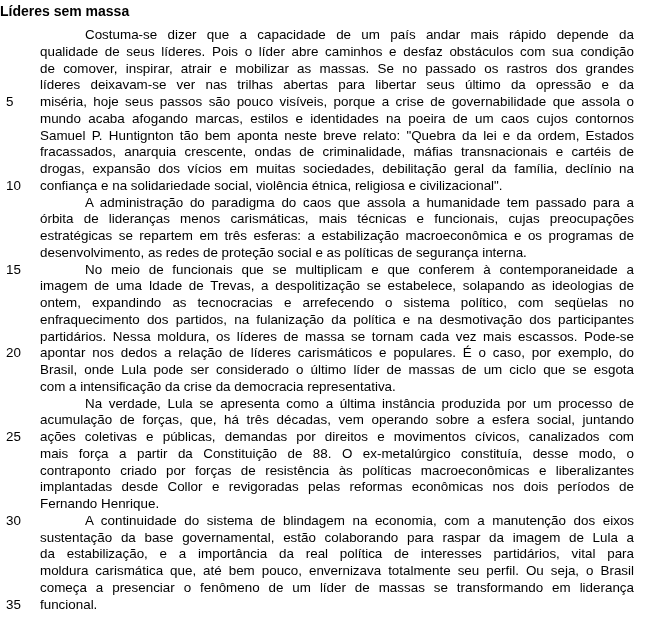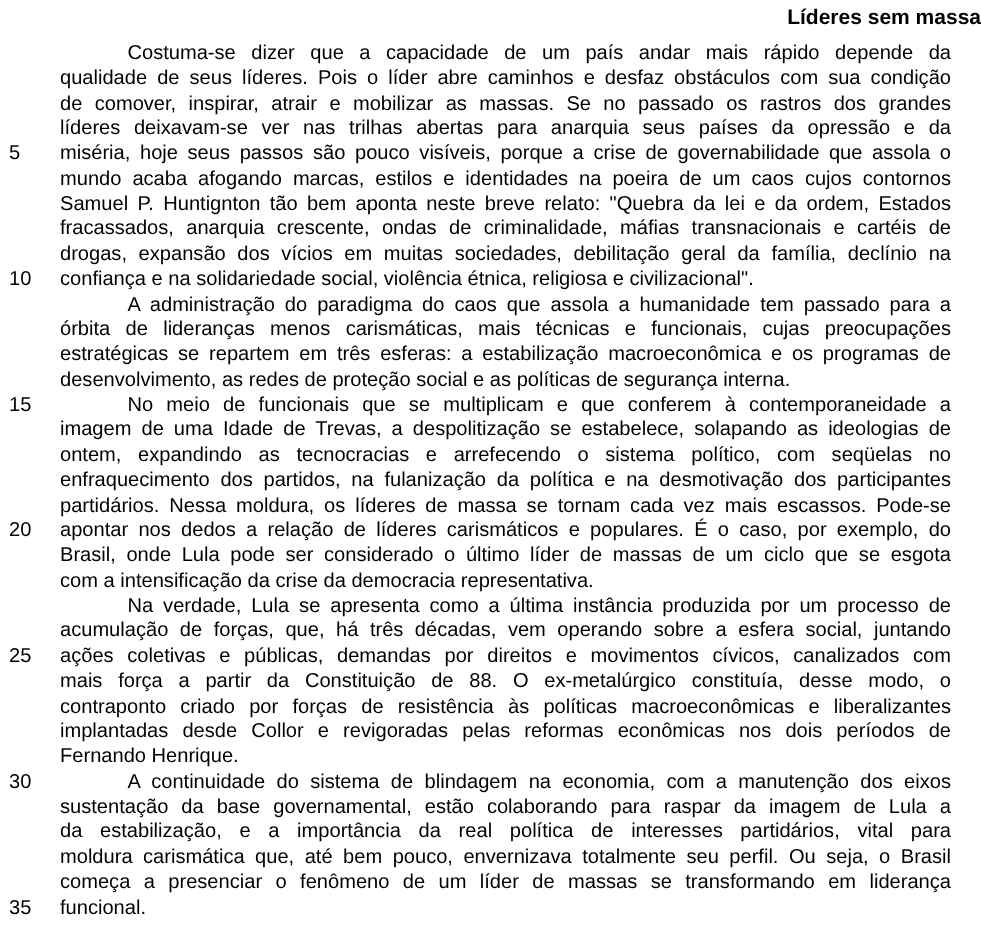--- a/index.html
+++ b/index.html
@@ -15,21 +15,21 @@
     color: #000000;
   }
   .page {
     box-sizing: border-box;
     width: 654px;
     height: 617px;
     padding-top: 3px;
   }
   .doc-title {
     margin: 0 0 8px 0;
-    text-align: right;
+    text-align: left;
     font-weight: bold;
     font-size: 14px;
     line-height: 16px;
   }
   .lines {}
   .row {
     display: flex;
     height: 16.75px;
     overflow: hidden;
   }
@@ -71,21 +71,21 @@
       <div class="row">
         <span class="num"></span>
         <span class="txt">qualidade de seus líderes. Pois o líder abre caminhos e desfaz obstáculos com sua condição</span>
       </div>
       <div class="row">
         <span class="num"></span>
         <span class="txt">de comover, inspirar, atrair e mobilizar as massas. Se no passado os rastros dos grandes</span>
       </div>
       <div class="row">
         <span class="num"></span>
-        <span class="txt">líderes deixavam-se ver nas trilhas abertas para anarquia seus países da opressão e da</span>
+        <span class="txt">líderes deixavam-se ver nas trilhas abertas para libertar seus último da opressão e da</span>
       </div>
       <div class="row">
         <span class="num">5</span>
         <span class="txt">miséria, hoje seus passos são pouco visíveis, porque a crise de governabilidade que assola o</span>
       </div>
       <div class="row">
         <span class="num"></span>
         <span class="txt">mundo acaba afogando marcas, estilos e identidades na poeira de um caos cujos contornos</span>
       </div>
       <div class="row">

